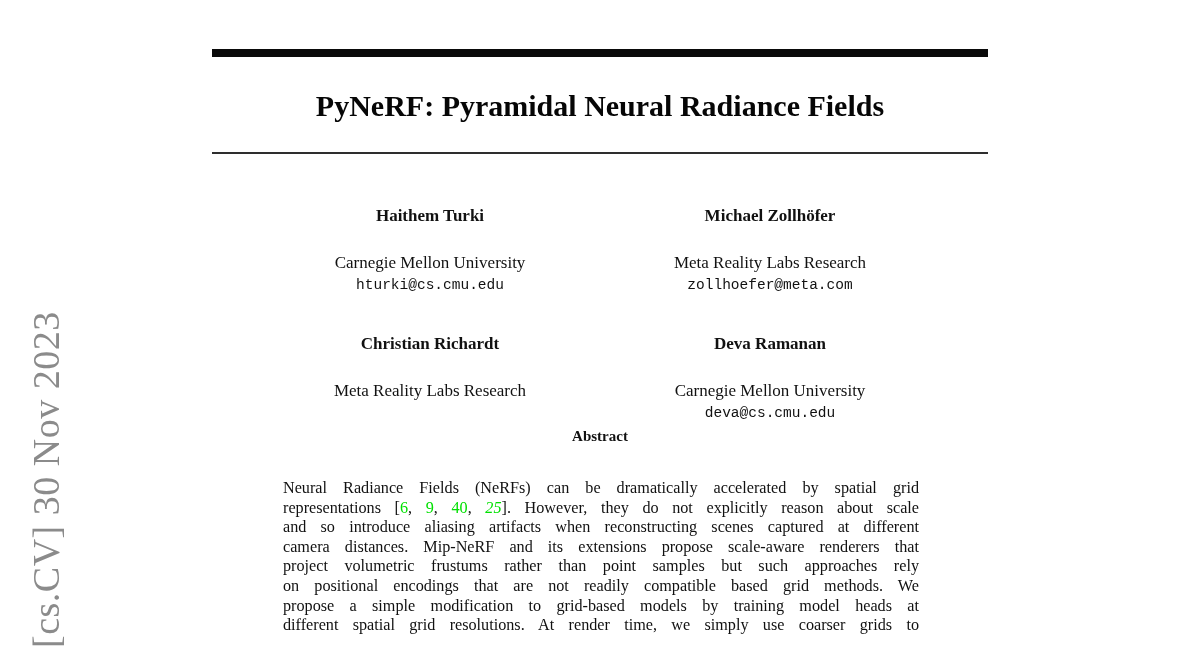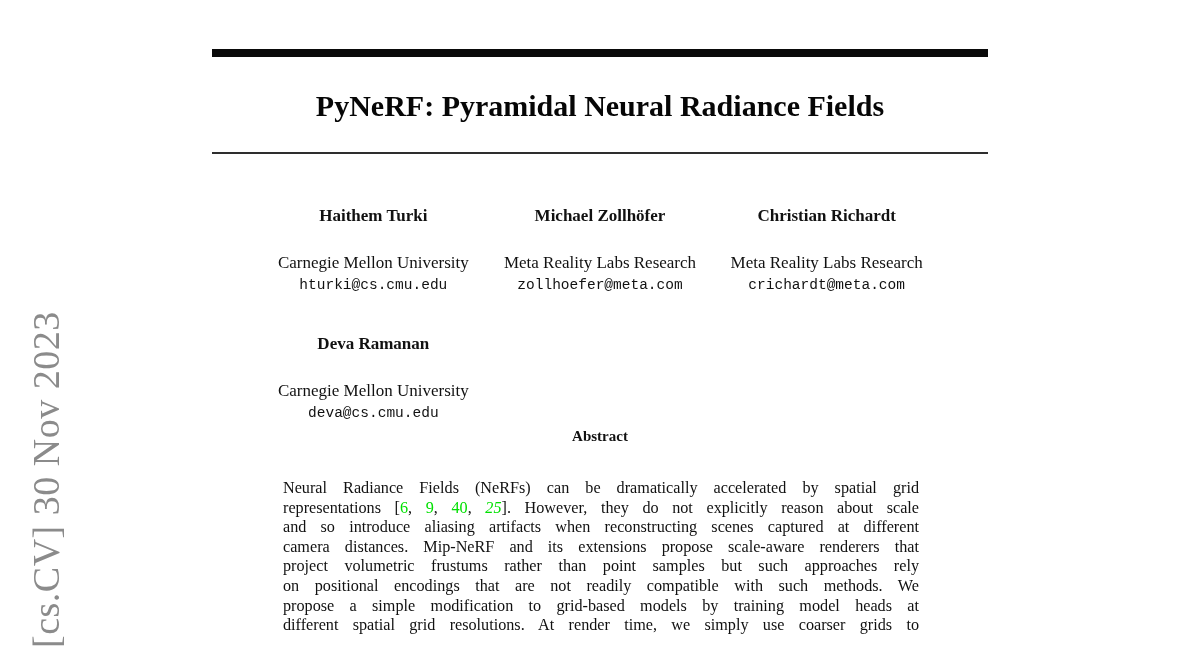--- a/index.html
+++ b/index.html
@@ -42,21 +42,21 @@
     font-size: 30px;
     line-height: 36px;
     font-weight: bold;
     color: #060606;
   }
   .authors {
     position: absolute;
     left: 260px; top: 205px;
     width: 680px;
     display: grid;
-    grid-template-columns: 1fr 1fr 1fr;
+    grid-template-columns: 1fr 1fr;
     row-gap: 37px;
   }
   .author-block { text-align: center; }
   .author-name {
     font-size: 17px;
     line-height: 22px;
     font-weight: bold;
   }
   .author-affiliation {
     font-size: 17px;
@@ -112,34 +112,33 @@
 
   <div class="author-block">
     <div class="author-name">Michael Zollhöfer</div>
     <div class="author-affiliation">Meta Reality Labs Research</div>
     <div class="author-email">zollhoefer@meta.com</div>
   </div>
 
   <div class="author-block">
     <div class="author-name">Christian Richardt</div>
     <div class="author-affiliation">Meta Reality Labs Research</div>
-    <div class="author-email">crichardt@meta.com</div>
   </div>
 
   <div class="author-block">
     <div class="author-name">Deva Ramanan</div>
     <div class="author-affiliation">Carnegie Mellon University</div>
     <div class="author-email">deva@cs.cmu.edu</div>
   </div>
 </div>
 
 <h2 class="abstract-heading">Abstract</h2>
 
 <div class="abstract-body">
     <div class="abs-line"><span>Neural Radiance Fields (NeRFs) can be dramatically accelerated by spatial grid</span></div>
     <div class="abs-line"><span>representations [</span><span style="color: rgb(0, 224, 0);">6</span><span>, </span><span style="color: rgb(0, 224, 0);">9</span><span>, </span><span style="color: rgb(0, 224, 0);">40</span><span>, </span><span style="color: rgb(0, 224, 0); font-style: italic;">25</span><span>]. However, they do not explicitly reason about scale</span></div>
     <div class="abs-line"><span>and so introduce aliasing artifacts when reconstructing scenes captured at different</span></div>
     <div class="abs-line"><span>camera distances. Mip-NeRF and its extensions propose scale-aware renderers that</span></div>
     <div class="abs-line"><span>project volumetric frustums rather than point samples but such approaches rely</span></div>
-    <div class="abs-line"><span>on positional encodings that are not readily compatible with such methods. We</span></div>
+    <div class="abs-line"><span>on positional encodings that are not readily compatible based grid methods. We</span></div>
     <div class="abs-line"><span>propose a simple modification to grid-based models by training model heads at</span></div>
     <div class="abs-line"><span>different spatial grid resolutions. At render time, we simply use coarser grids to</span></div>
   </div>
 
 </body></html>

